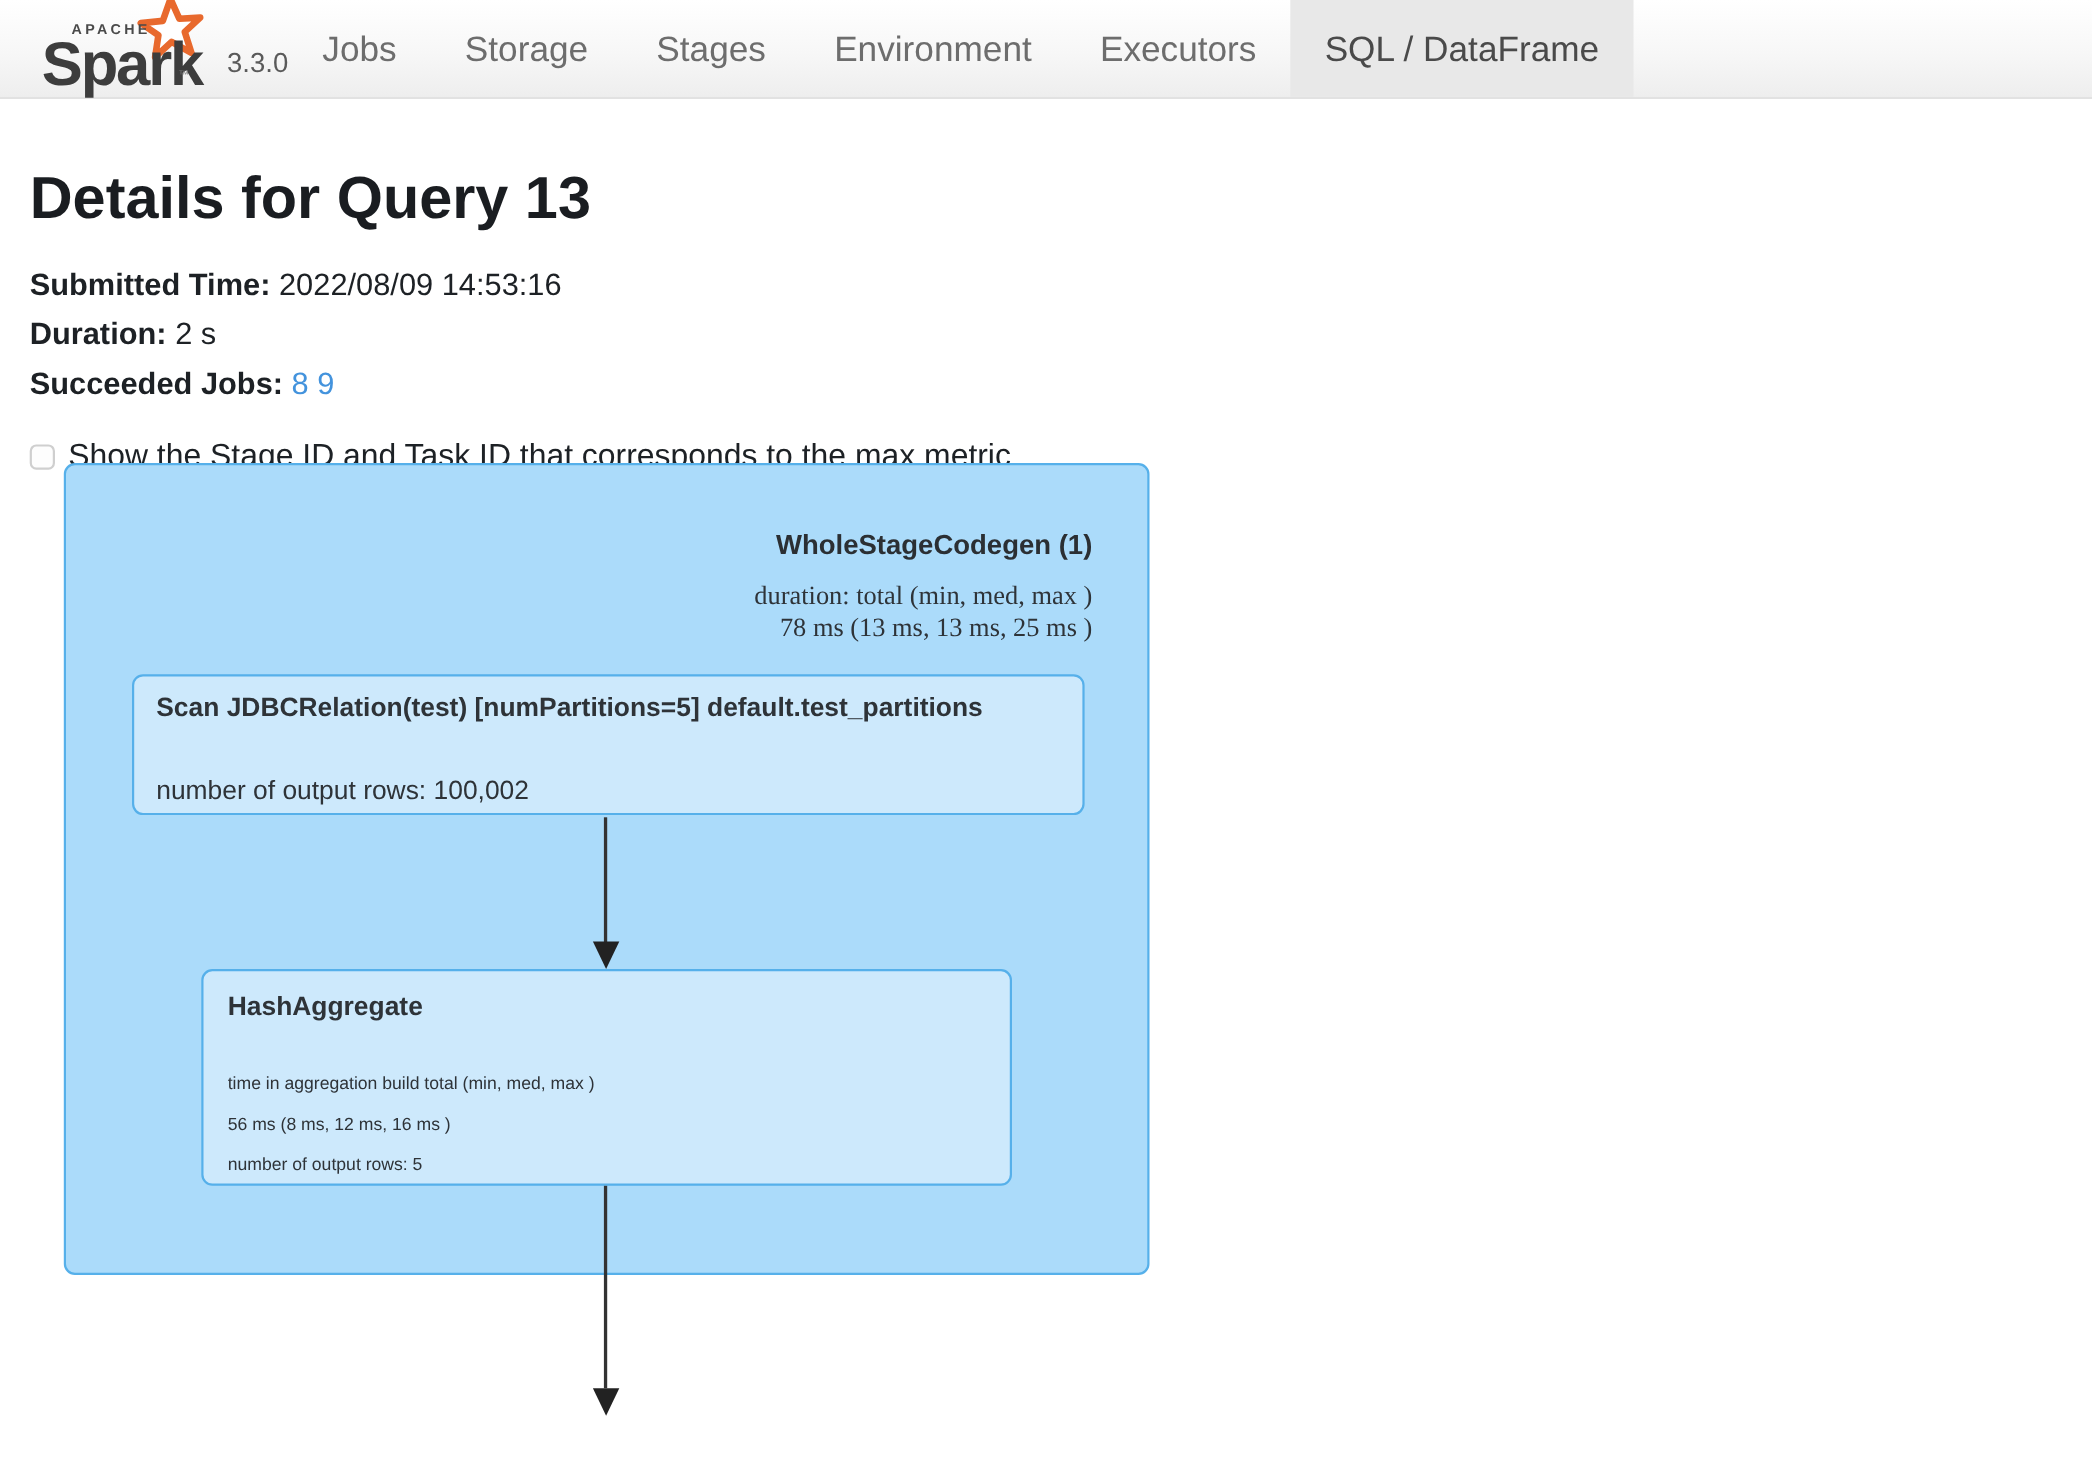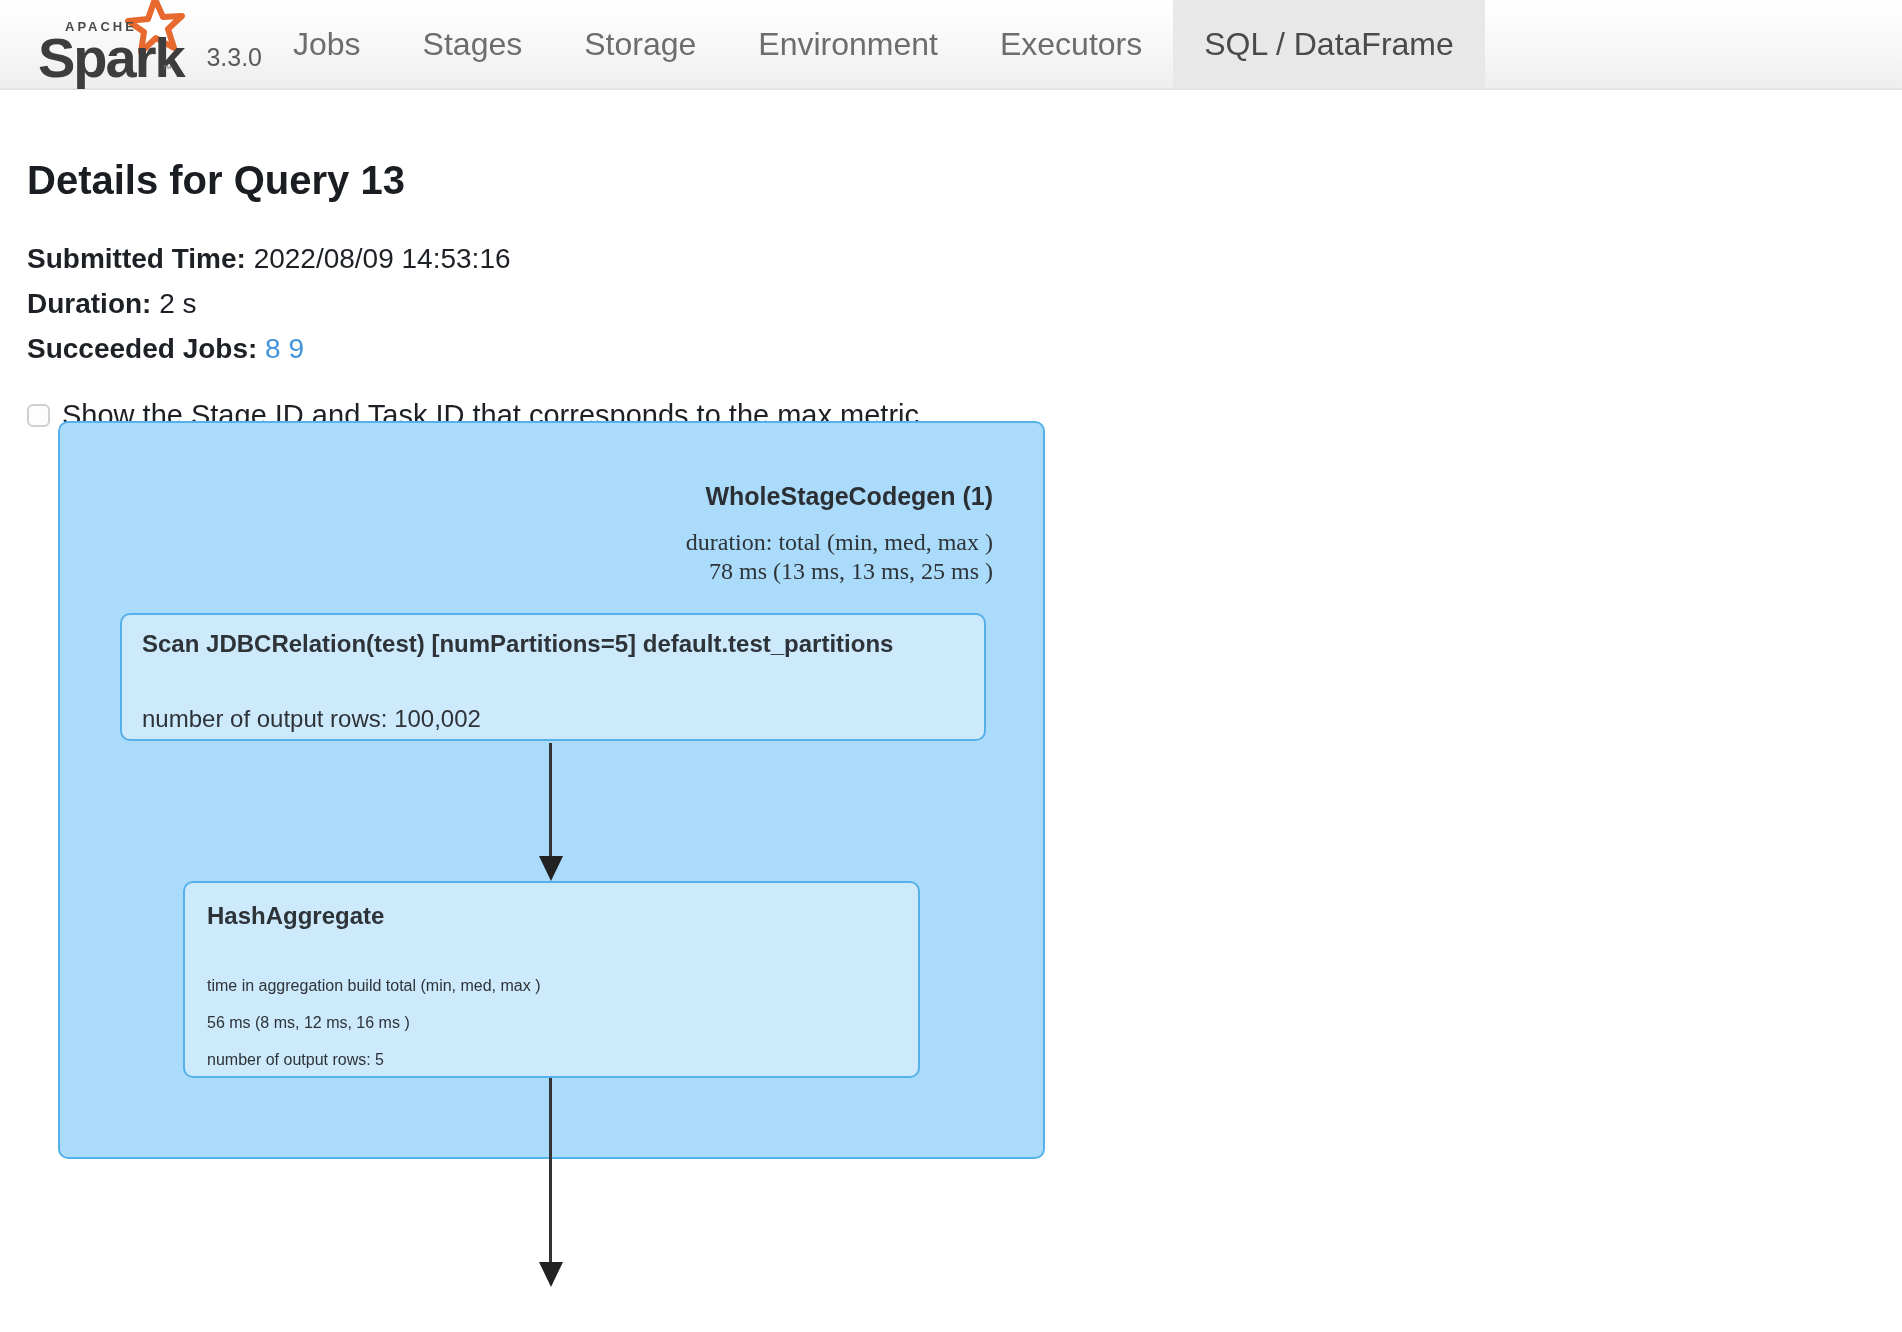--- a/index.html
+++ b/index.html
@@ -43,21 +43,21 @@
   .nav-tab {
     display: flex; align-items: center;
     padding: 0 31px;
     font-size: 32px; color: #6d6d6d;
     cursor: pointer; white-space: nowrap;
   }
   .nav-tab.active { background: #e8e8e8; color: #4a4a4a; }
 
   
   .content { padding: 64px 0 0 27px; height: 331px; }
-  .page-title { margin: 0 0 30px 0; font-size: 40px; line-height: 52px; font-weight: bold; color: #1a1d21; }
+  .page-title { margin: 0 0 30px 0; font-size: 54px; line-height: 52px; font-weight: bold; color: #1a1d21; }
   .meta-line { font-size: 28px; line-height: 45px; color: #1d2125; }
   .meta-label { font-weight: bold; }
   .job-link { color: #4393dd; text-decoration: none; cursor: pointer; }
   .cb-row { margin-top: 28px; display: flex; align-items: center; font-size: 29px; }
   .cb {
     appearance: none; -webkit-appearance: none;
     width: 23px; height: 23px; margin: 0 12px 0 0;
     border: 2px solid #cfcfcf; border-radius: 6px; background: #fdfdfd;
     cursor: pointer; flex: 0 0 auto;
   }
@@ -108,22 +108,22 @@
         </svg>
       </span>
       <span class="apache-txt">APACHE</span>
       <span class="spark-txt">Spark</span>
       <span class="tm-txt">™</span>
     </div>
     <span class="version-txt">3.3.0</span>
   </div>
   <ul class="nav-tabs">
     <li class="nav-tab">Jobs</li>
+    <li class="nav-tab">Storage</li>
     <li class="nav-tab">Stages</li>
-    <li class="nav-tab">Storage</li>
     <li class="nav-tab">Environment</li>
     <li class="nav-tab">Executors</li>
     <li class="nav-tab active">SQL / DataFrame</li>
   </ul>
 </nav>
 
 <div class="content">
   <h2 class="page-title">Details for Query 13</h2>
 
   <div class="meta-line">

